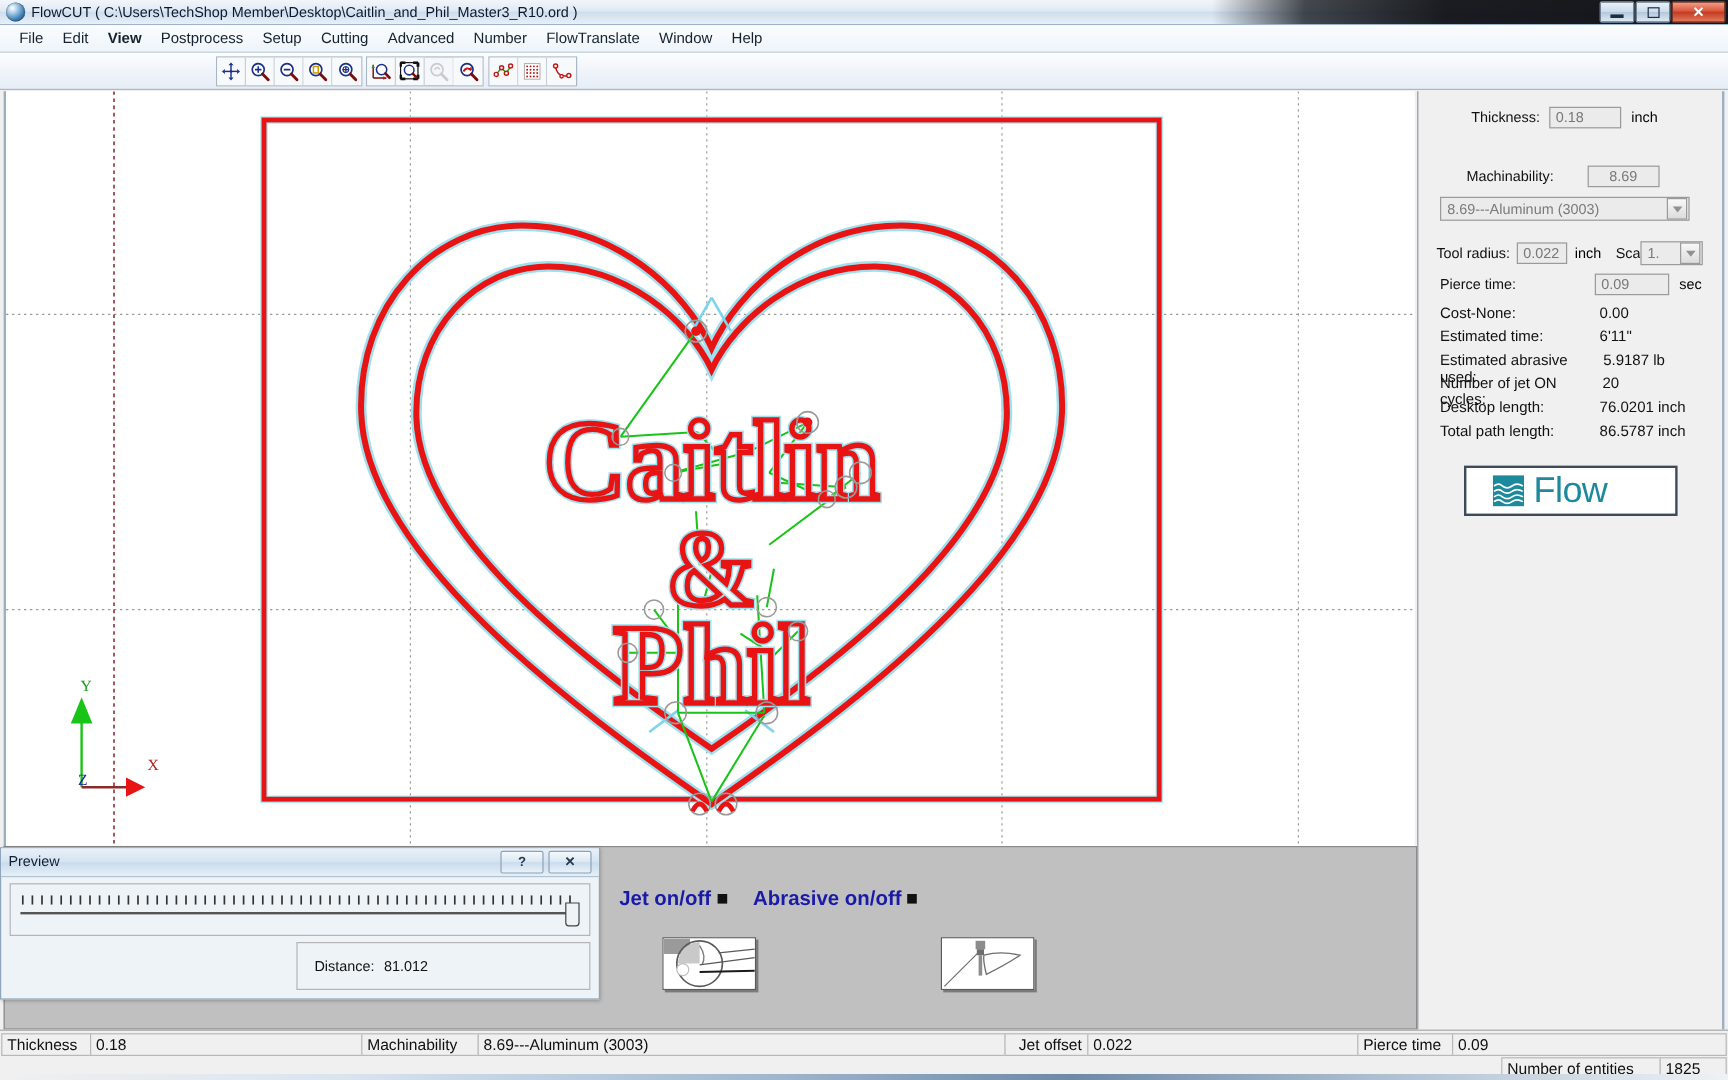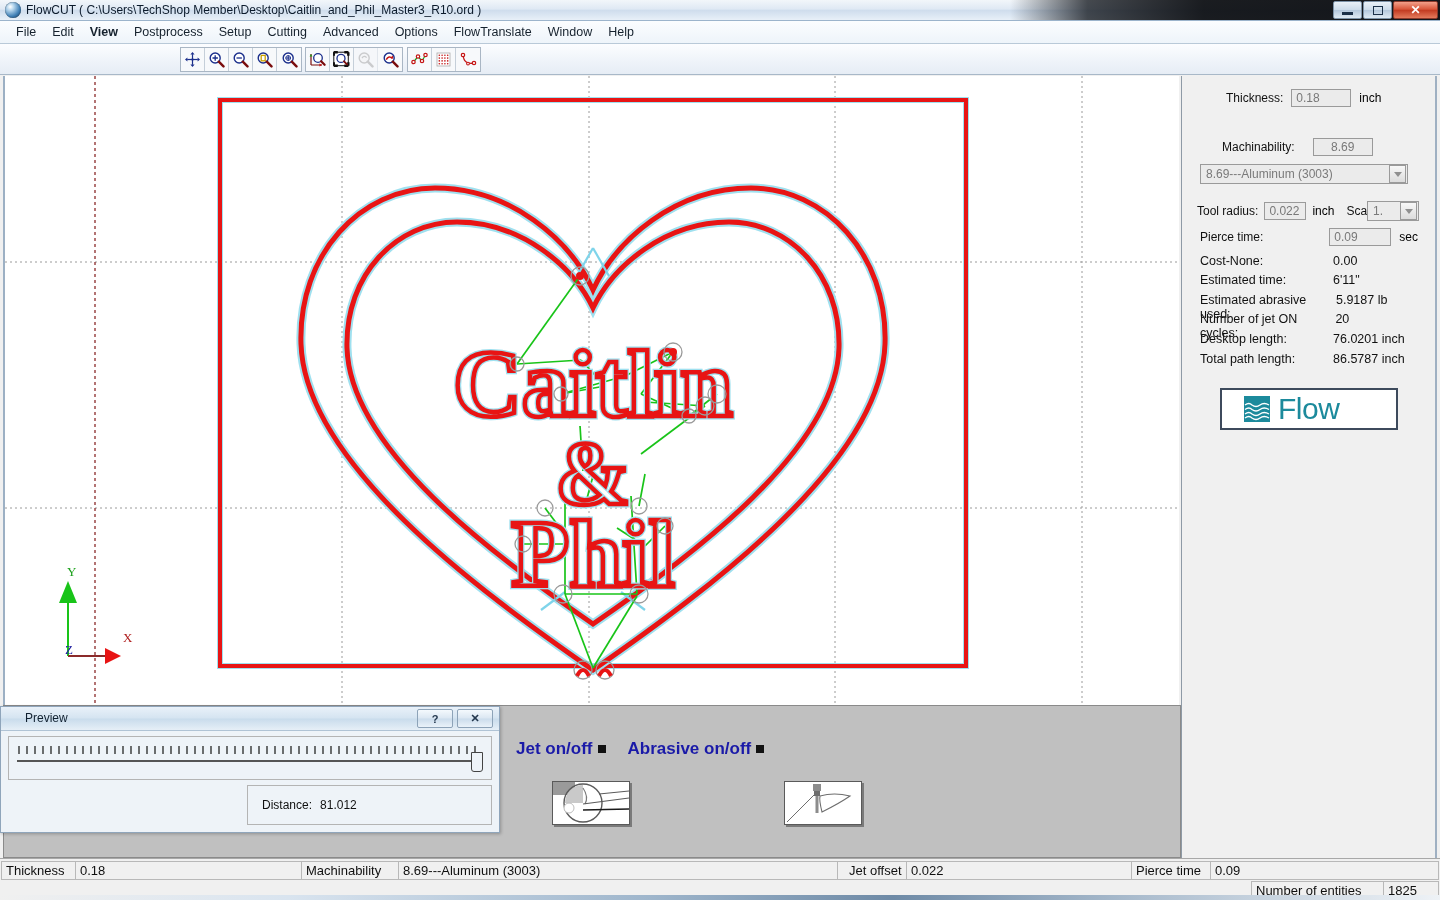--- a/index.html
+++ b/index.html
@@ -169,21 +169,21 @@
     background: #eef3f8;
     border: 1px solid #8fa5bb;
     box-shadow: 1px 1px 3px rgba(0,0,0,0.25);
   }
   .preview .pv-title {
     position: absolute; left: 0; top: 0; width: 100%; height: 24px;
     background: linear-gradient(to bottom, #e9f1f9 0%, #d5e4f1 48%, #c9dcec 52%, #e6eff7 100%);
     border-bottom: 1px solid #b0c3d5;
   }
   .preview .pv-title span {
-    position: absolute; left: 24px; top: 4px; font-size: 12px; color: #102030;
+    position: absolute; left: 6px; top: 4px; font-size: 12px; color: #102030;
   }
   .pv-btn {
     position: absolute; top: 2px; width: 36px; height: 19px;
     border: 1px solid #8da3b8; border-radius: 2px;
     background: linear-gradient(to bottom, #f4f9fd 0%, #dbe7f2 48%, #cbdcec 52%, #eaf2f9 100%);
     display: flex; align-items: center; justify-content: center;
     font-size: 11px; color: #24384e; font-weight: bold;
   }
   .pv-sliderbox {
     position: absolute; left: 7px; top: 29px; width: 484px; height: 44px;
@@ -254,21 +254,21 @@
   </div>
 
   <div class="menubar">
     <div class="menu-item">File</div>
     <div class="menu-item">Edit</div>
     <div class="menu-item active">View</div>
     <div class="menu-item">Postprocess</div>
     <div class="menu-item">Setup</div>
     <div class="menu-item">Cutting</div>
     <div class="menu-item">Advanced</div>
-    <div class="menu-item">Options</div>
+    <div class="menu-item">Number</div>
     <div class="menu-item">FlowTranslate</div>
     <div class="menu-item">Window</div>
     <div class="menu-item">Help</div>
   </div>
 
   <div class="toolbar">
 
     <div class="tb-group" style="left:180px; width:122px;">
       <div class="tb-btn">
         <svg width="17" height="17" viewBox="0 0 17 17">
@@ -499,21 +499,21 @@
   <div class="rightpanel">
 
     <div class="fld-row" style="left:44px; top:13px;">
       <span class="fld-label">Thickness:</span>
       <span class="txtfield" style="width:60px; margin-left:8px;">0.18</span>
       <span class="unit" style="margin-left:8px;">inch</span>
     </div>
 
     <div class="fld-row" style="left:40px; top:62px;">
       <span class="fld-label">Machinability:</span>
-      <span class="txtfield" style="width:60px; margin-left:18px; text-align:center;">8.69</span>
+      <span class="txtfield" style="width:60px; margin-left:28px; text-align:center;">8.69</span>
     </div>
 
     <div class="combo" style="position:absolute; left:18px; top:88px; width:208px;">
       <span>8.69---Aluminum (3003)</span>
       <span class="arrowbox">
           <i></i>
         </span>
     </div>
 
     <div class="fld-row" style="left:15px; top:126px;">

